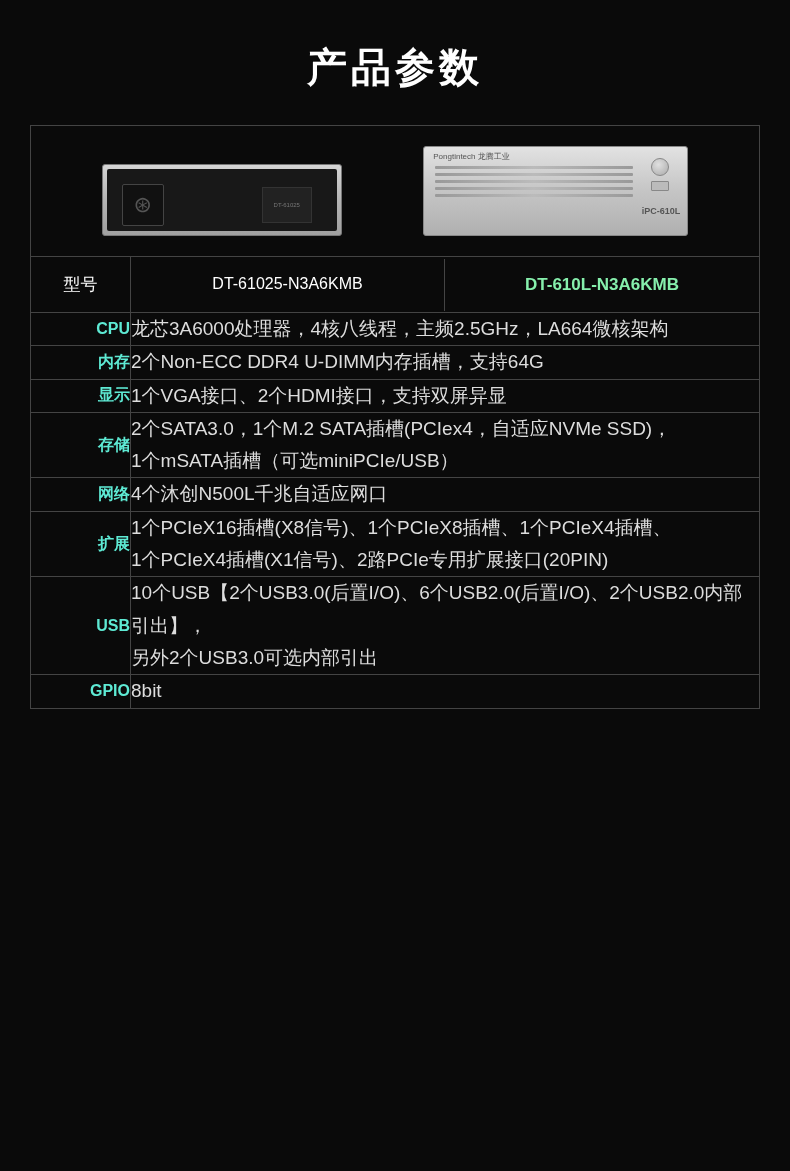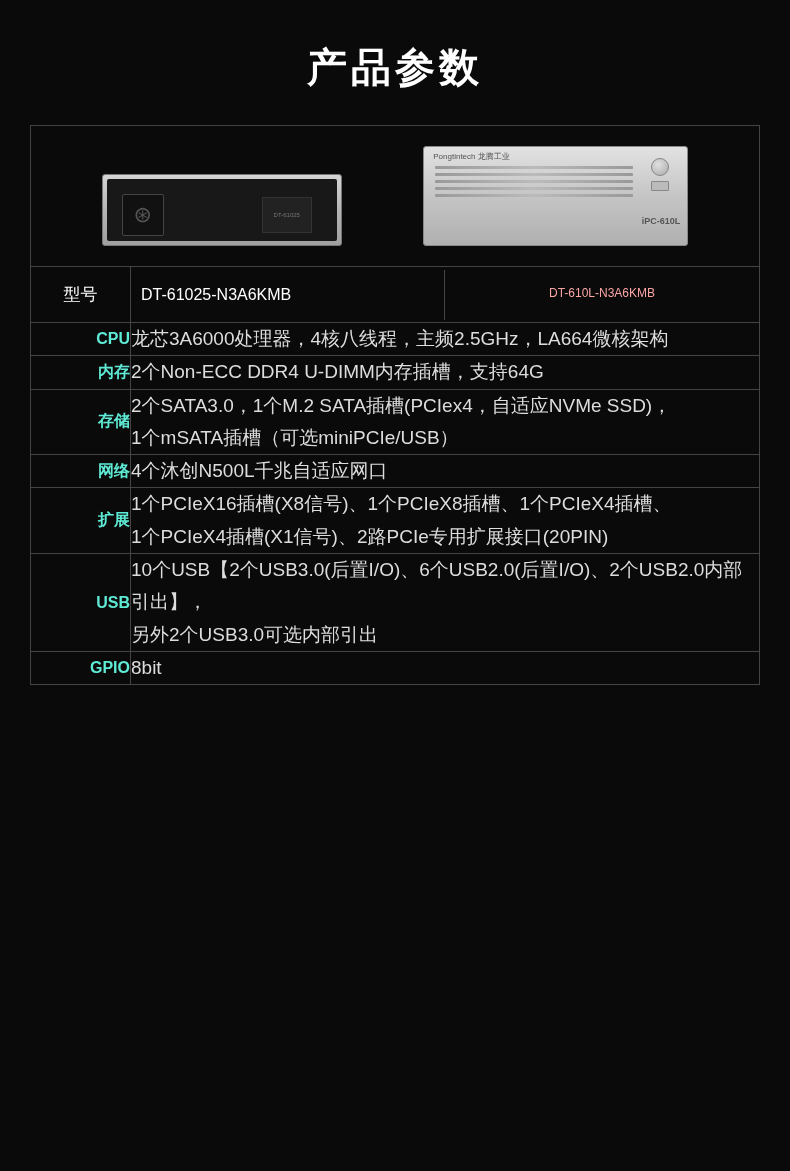--- a/index.html
+++ b/index.html
@@ -75,35 +75,35 @@
     .value-cell {
       padding: 20px 20px;
       font-size: 19px;
       color: #dddddd;
       line-height: 1.7;
       background: #0a0a0a;
     }
 
     .model-cell-left {
       background: #0a0a0a;
-      text-align: left;
+      text-align: center;
       font-size: 16px;
       font-weight: 500;
       color: #ffffff;
       padding: 16px 10px;
       width: 50%;
       border-right: 1px solid #444;
     }
 
     .model-cell-right {
       background: #0a0a0a;
       text-align: center;
-      font-size: 12px;
-      font-weight: 400;
-      color: #fca5a5;
+      font-size: 17px;
+      font-weight: 700;
+      color: #86efac;
       padding: 16px 10px;
       width: 50%;
     }
 
     .image-row td {
       padding: 0;
       border: 1px solid #444;
     }
 
     .images-container {
@@ -163,21 +163,21 @@
       display: flex;
       align-items: center;
       justify-content: center;
       font-size: 7px;
       color: #888;
     }
 
     .product-img-4u {
       position: relative;
       width: 265px;
-      height: 100px;
+      height: 90px;
     }
 
     .img-4u-body {
       position: absolute;
       inset: 0;
       background: linear-gradient(to bottom, #e2e2e2, #c5c5c5, #b0b0b0);
       border-radius: 3px;
       border: 1px solid #888;
     }
 
@@ -302,20 +302,28 @@
 
       <tr>
         <td class="label-cell">
           <span>内存</span>
         </td>
         <td class="value-cell">
           <span>2个Non-ECC DDR4 U-DIMM内存插槽，支持64G</span>
         </td>
       </tr>
 
+      <tr>
+        <td class="label-cell">
+          <span>显示</span>
+        </td>
+        <td class="value-cell">
+          <span>1个VGA接口、2个HDMI接口，支持双屏异显</span>
+        </td>
+      </tr>
 
       <tr>
         <td class="label-cell">
           <span>存储</span>
         </td>
         <td class="value-cell">
           <span style="white-space: pre-line;">2个SATA3.0，1个M.2 SATA插槽(PCIex4，自适应NVMe SSD)，
 1个mSATA插槽（可选miniPCIe/USB）</span>
         </td>
       </tr>

